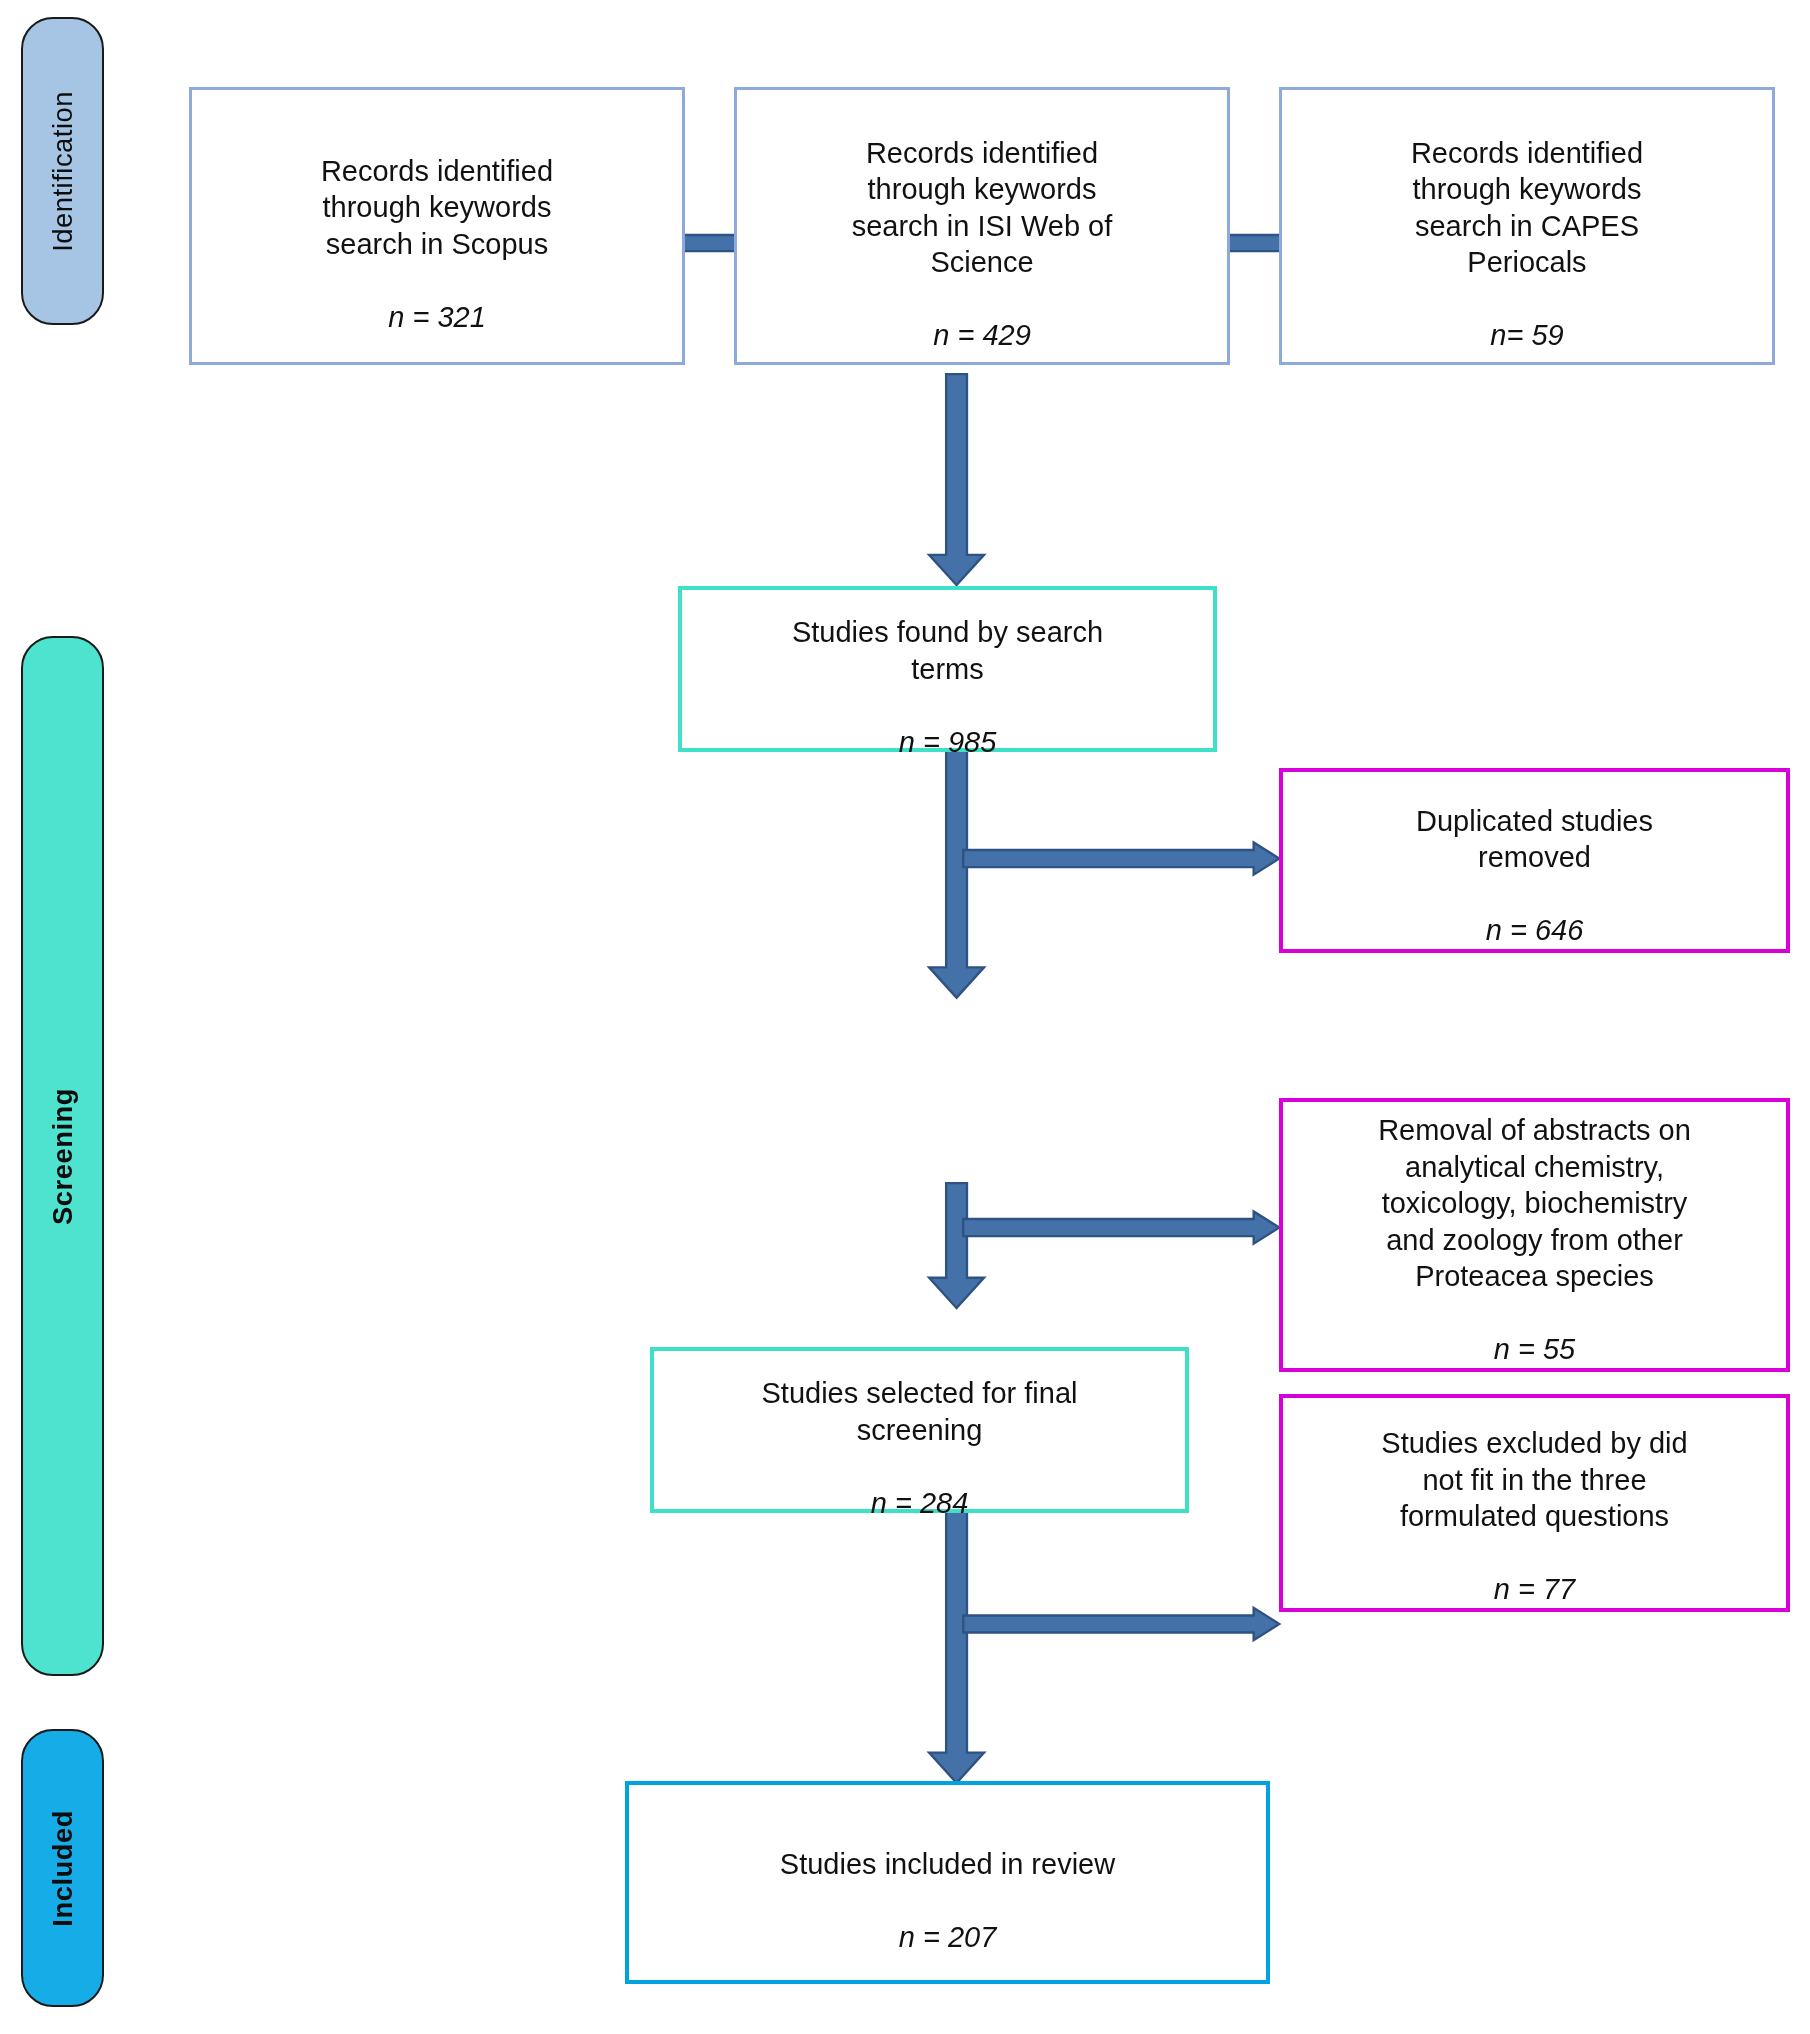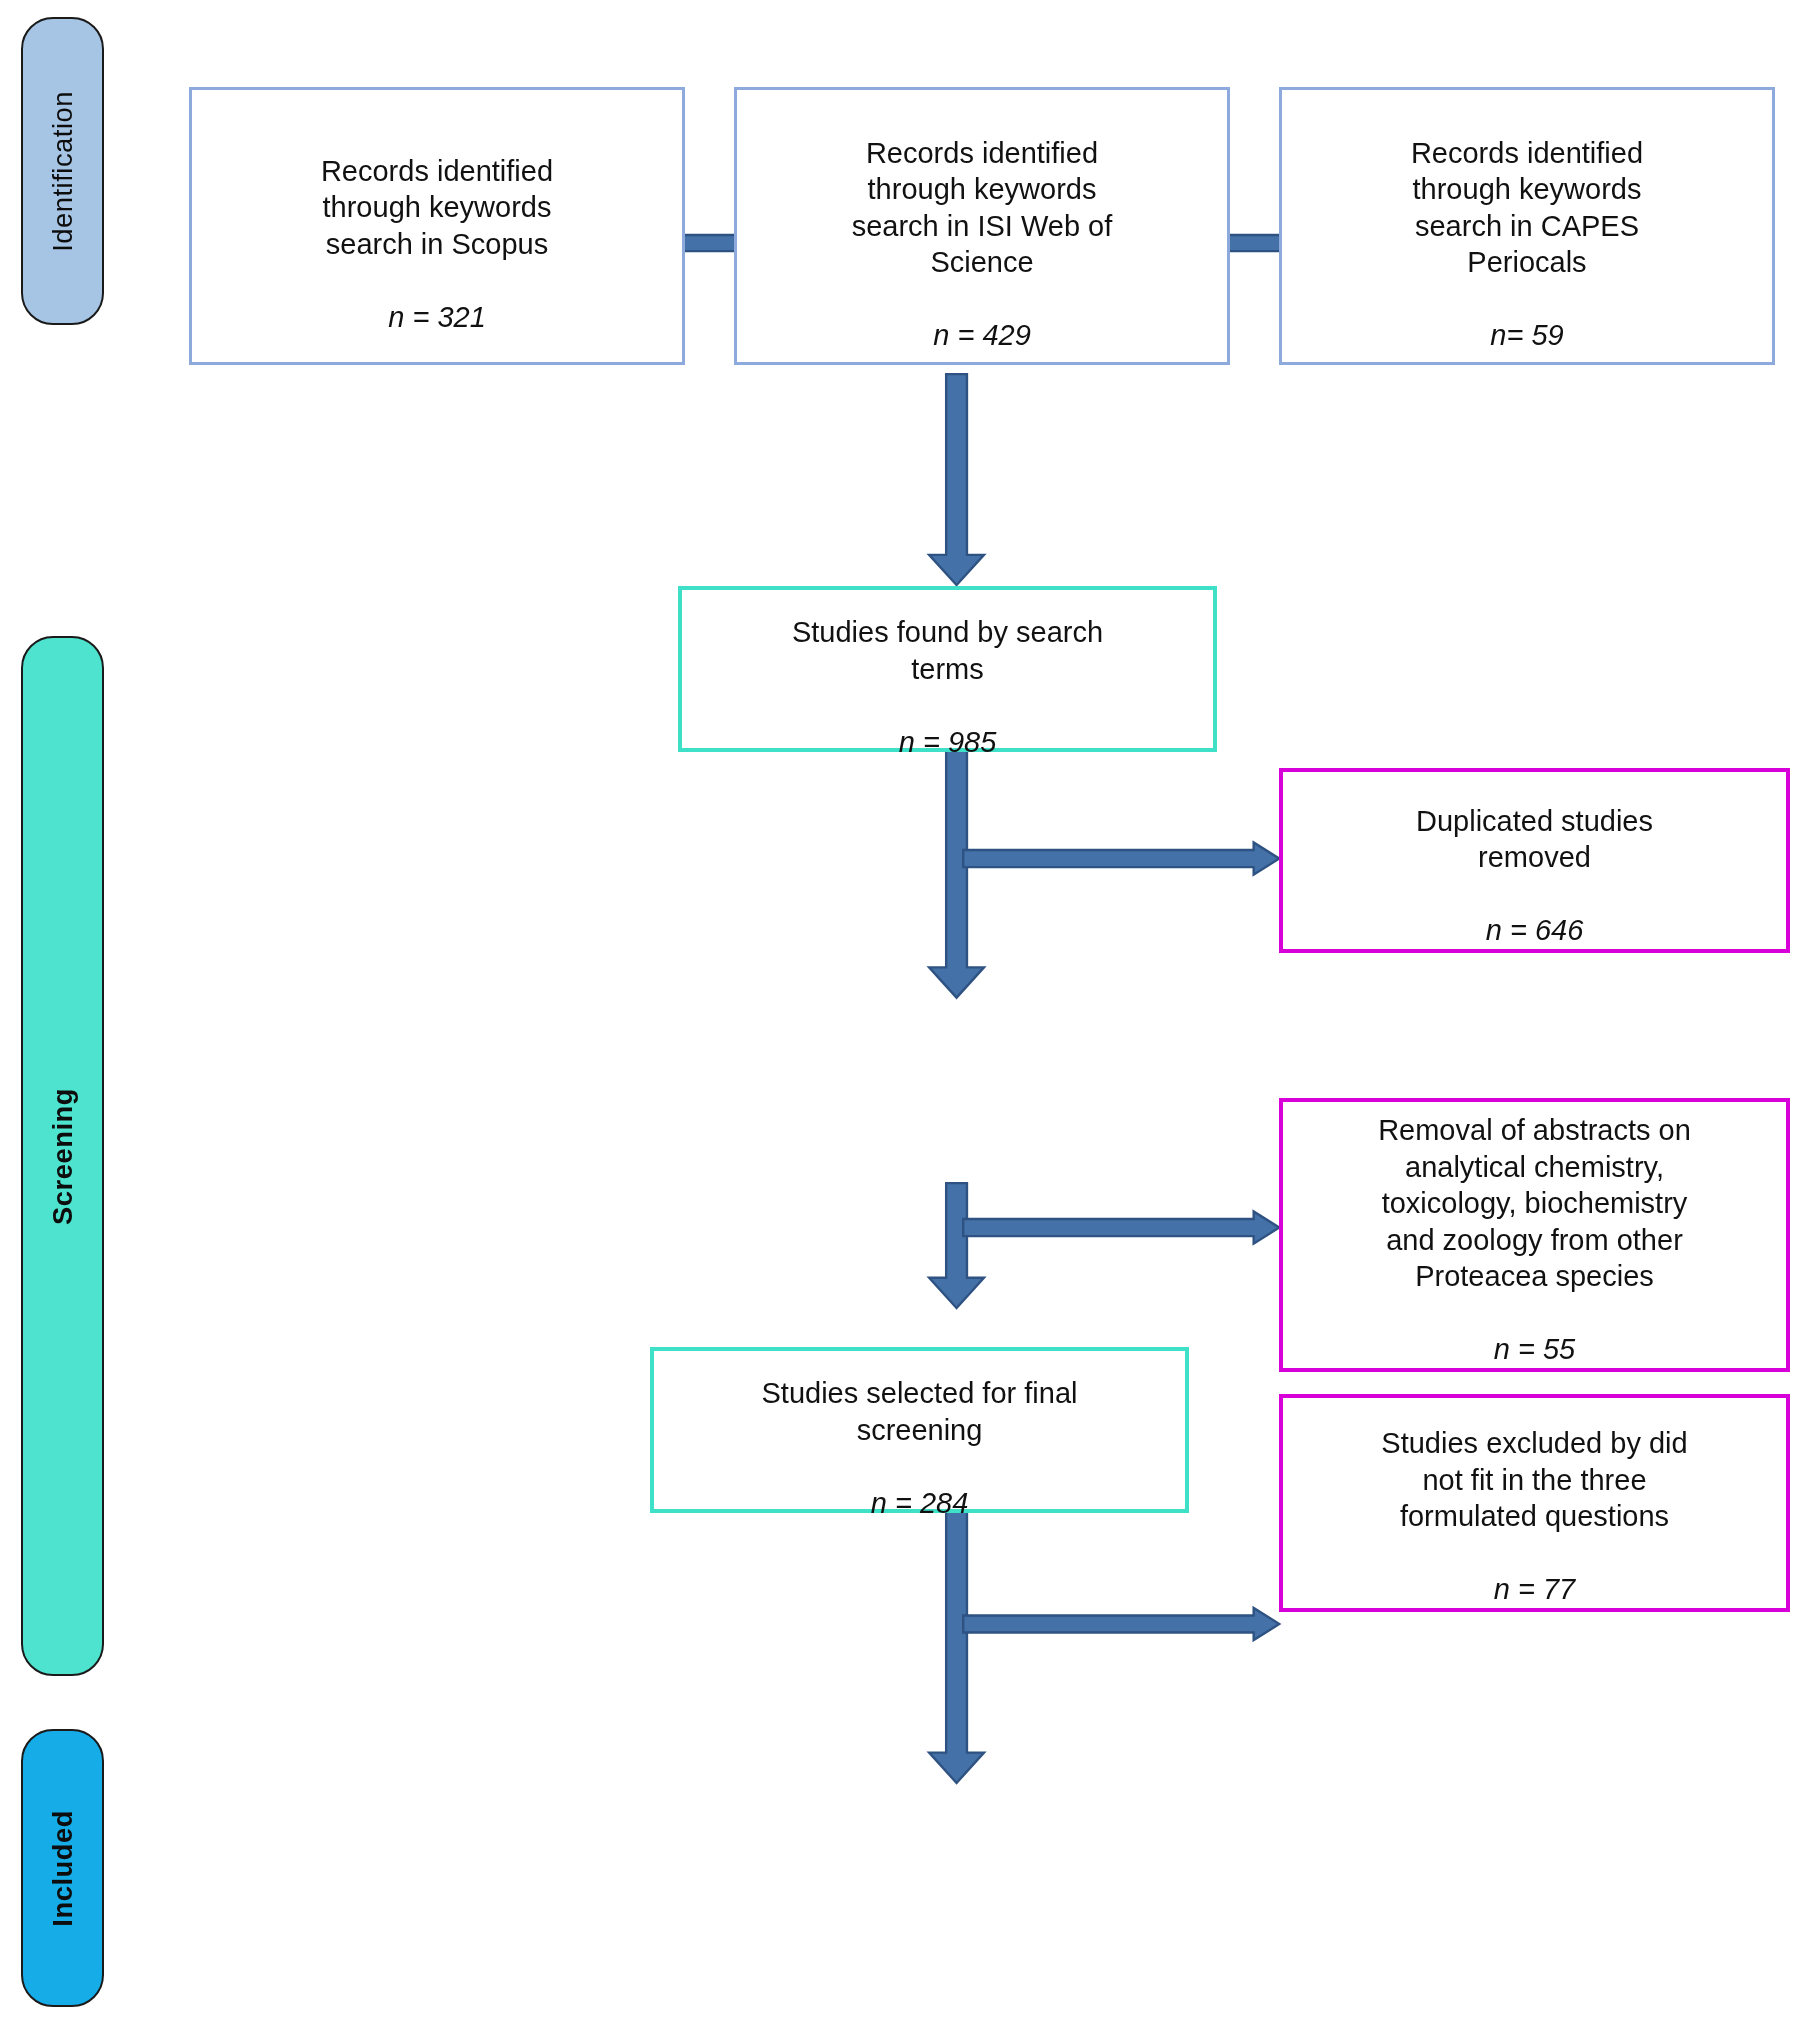--- a/index.html
+++ b/index.html
@@ -210,15 +210,22 @@
   <div class="flow-box box-excluded" style="left:1279px; top:1394px; width:511px; height:218px;">
     <div class="box-text">
       <span>Studies excluded by did
 not fit in the three
 formulated questions</span>
       
 <span class="box-n">n = 77</span>
     </div>
   </div>
 
+  <div class="flow-box box-included" style="left:625px; top:1781px; width:645px; height:203px;">
+    <div class="box-text">
+      <span>Studies included in review</span>
+      
+<span class="box-n">n = 207</span>
+    </div>
+  </div>
 
 </div>
 
 
 </body></html>

